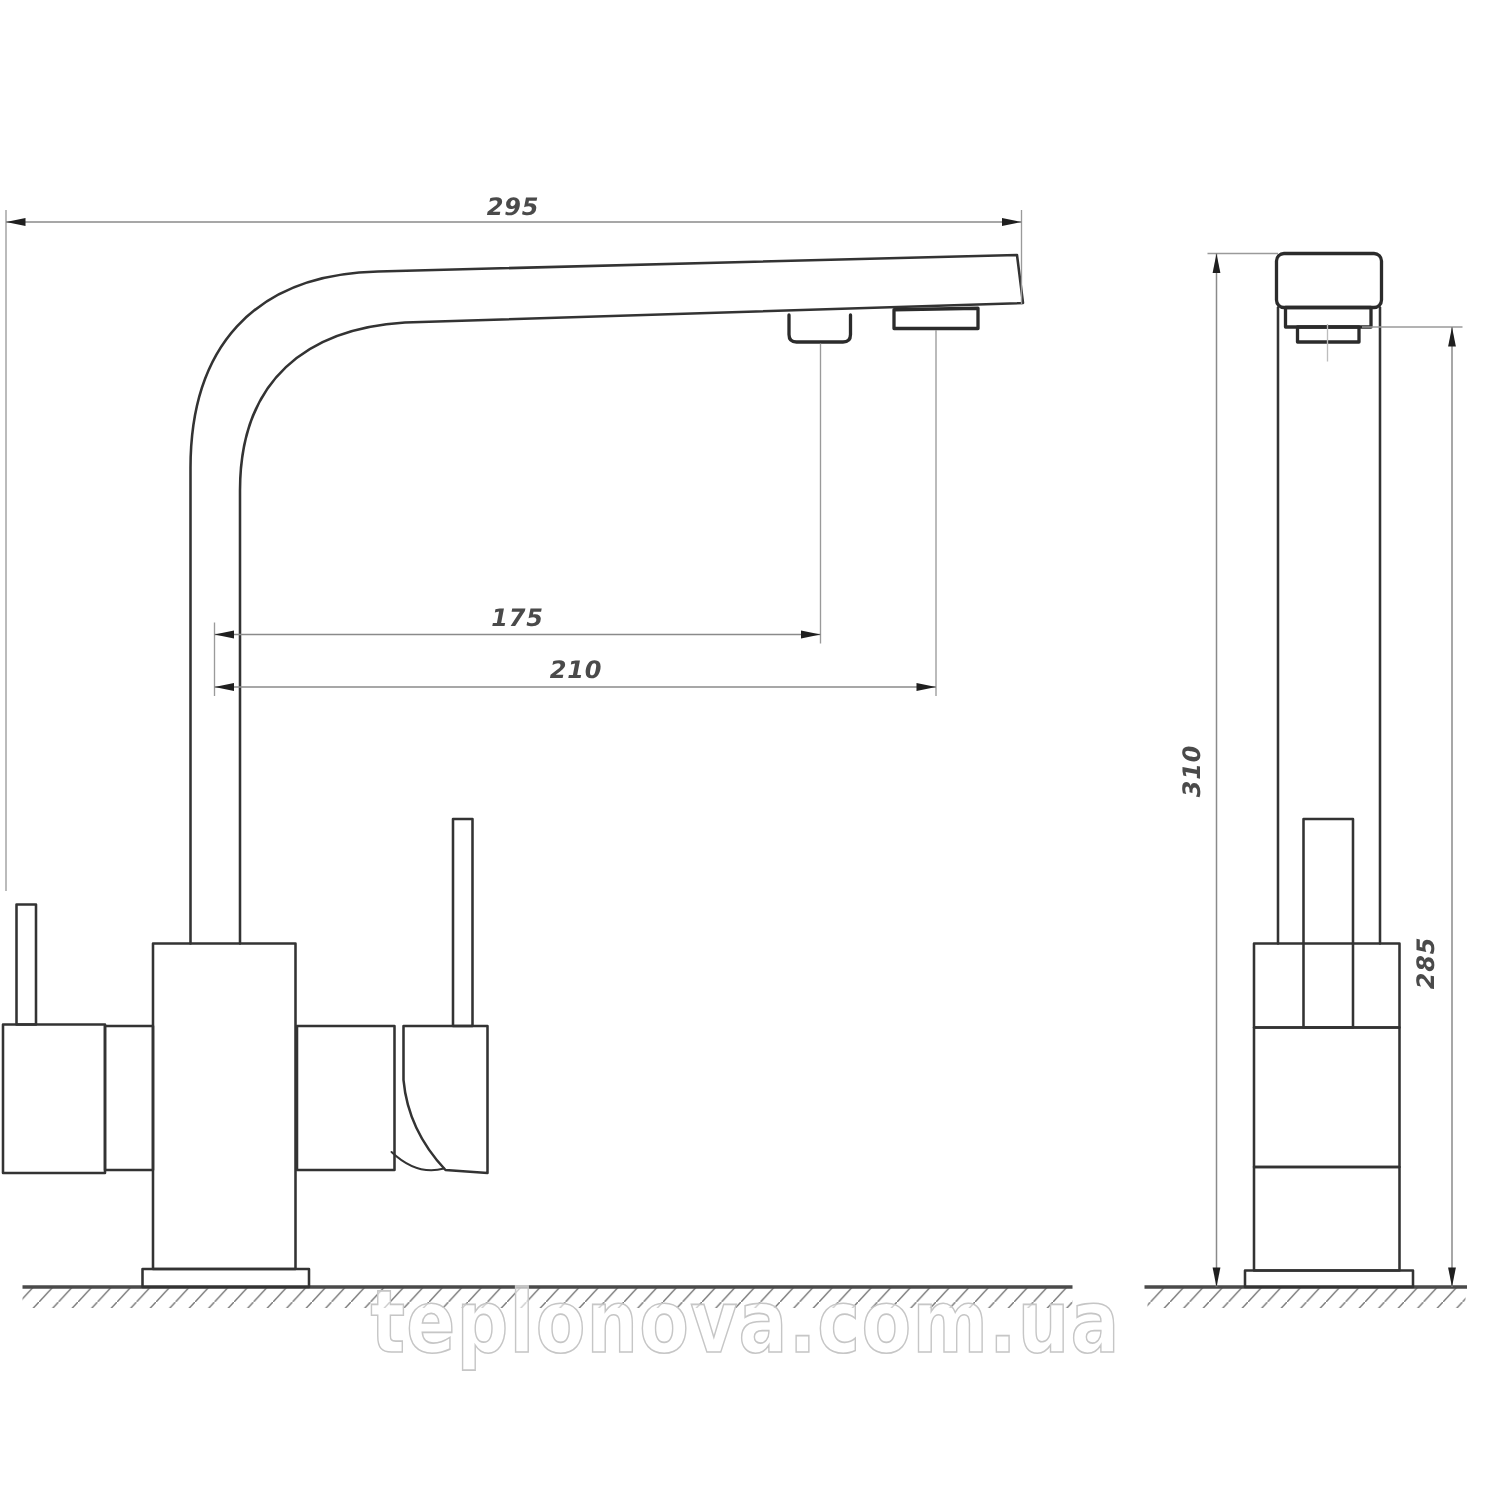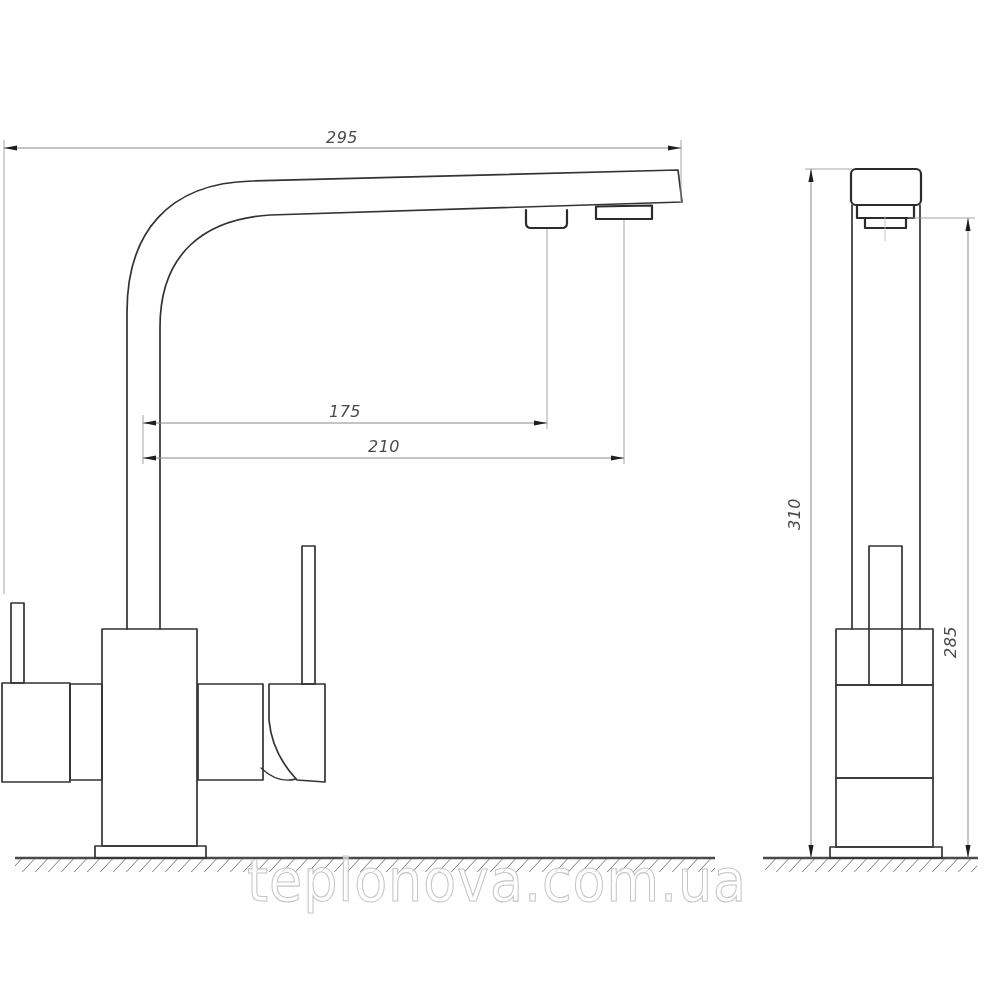--- a/index.html
+++ b/index.html
@@ -2,20 +2,21 @@
 <html><head>
 <meta charset="utf-8">
 <style>
   html,body{margin:0;padding:0;background:#ffffff;}
   .stage{
     position:relative;
     width:1000px;height:1000px;
     background:#ffffff;
     overflow:hidden;
     font-family:"DejaVu Sans", sans-serif;
+    font-weight:bold;
   }
   svg{display:block;}
   .objline{stroke:#333;stroke-width:1.7;fill:none;stroke-linejoin:round;stroke-linecap:round;}
   .objthick{stroke:#2b2b2b;stroke-width:2.2;fill:none;stroke-linejoin:round;stroke-linecap:round;}
   .dimline{stroke:#8a8a8a;stroke-width:1;fill:none;}
   .extline{stroke:#9a9a9a;stroke-width:0.9;fill:none;}
   .arrow{fill:#1f1f1f;stroke:none;}
   .dimtext{
     font-family:"DejaVu Sans", sans-serif;
     font-style:italic;

